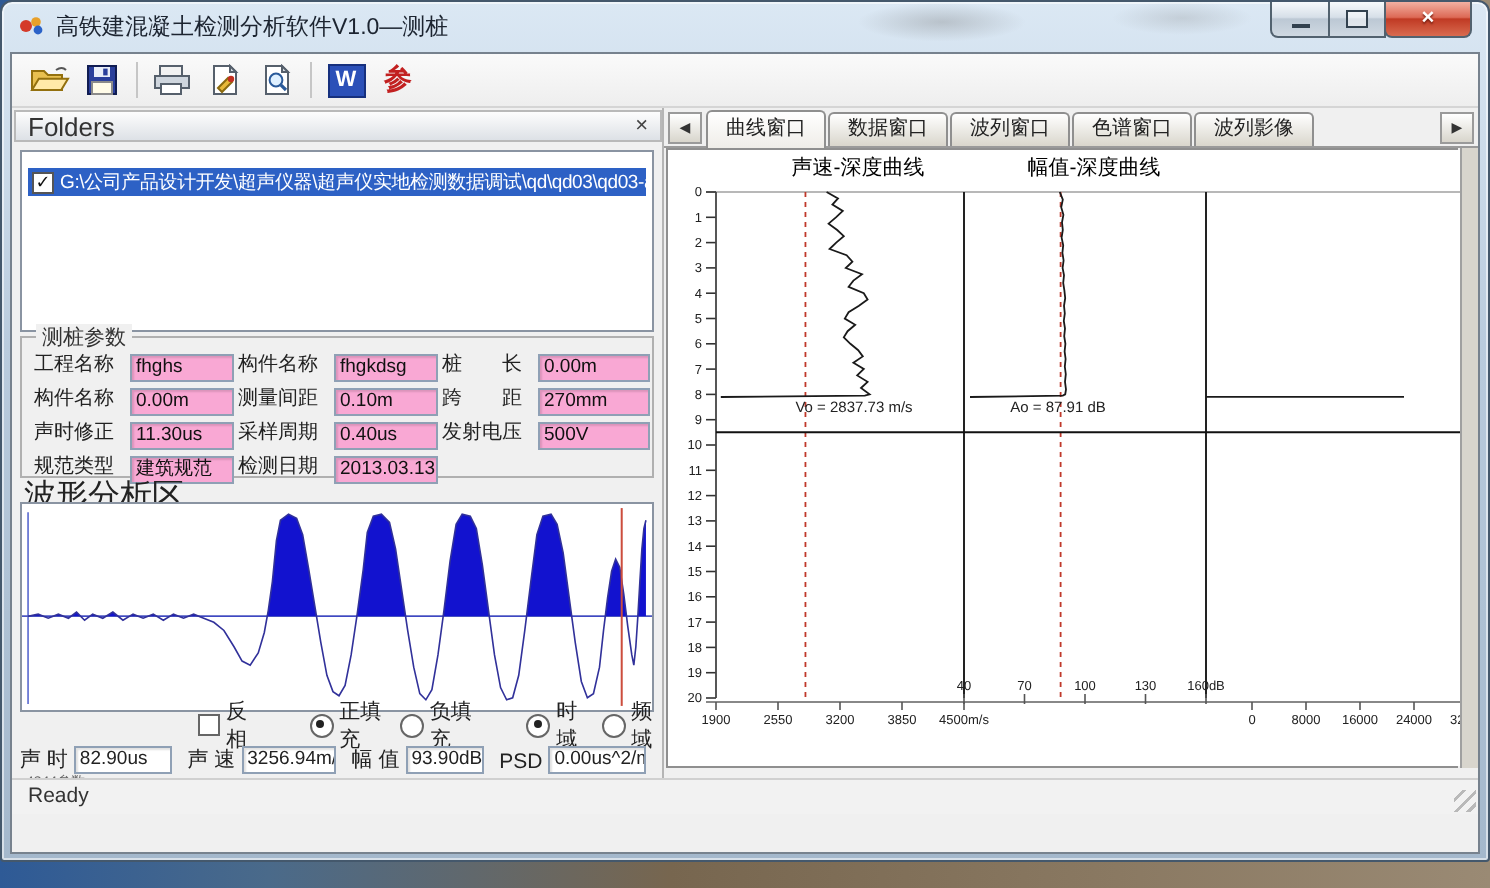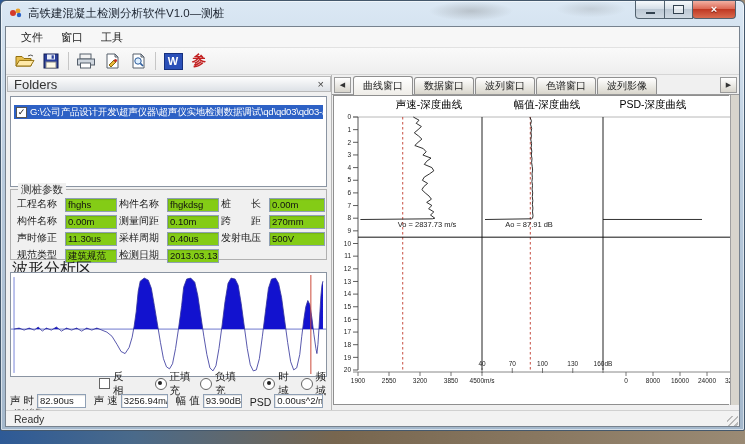--- a/index.html
+++ b/index.html
@@ -49,21 +49,21 @@
         padding-top:8px;box-sizing:border-box;}
   .tree-row{margin:0 3px;height:14px;background:#2d61c5;display:flex;align-items:center;overflow:hidden;white-space:nowrap;}
   .cb{width:9px;height:9px;background:#fff;border:1px solid #555;margin:0 3px 0 2px;font-size:9px;line-height:9px;color:#111;
       display:flex;align-items:center;justify-content:center;flex:none;}
   .tree-text{color:#fff;font-size:9.5px;letter-spacing:-0.2px;}
   .groupbox{position:absolute;left:3px;right:4px;top:114px;height:69px;border:1px solid #b0b0b0;}
   .groupbox .legend{position:absolute;left:7px;top:-7px;background:#f0f0f0;padding:0 3px;font-size:10.5px;color:#333;}
   .pgrid{display:grid;grid-template-columns:46px 52px 46px 52px 46px 56px;column-gap:2px;row-gap:3px;
          padding:8px 0 0 6px;}
   .plabel{font-size:10px;color:#222;line-height:12px;white-space:nowrap;}
-  .pfield{height:12px;background:#84cc16;border:1px solid #8fa0b5;font-size:9.5px;color:#111;line-height:12px;
+  .pfield{height:12px;background:#f9a8d4;border:1px solid #8fa0b5;font-size:9.5px;color:#111;line-height:12px;
           padding:0 2px;overflow:hidden;white-space:nowrap;box-shadow:inset 1px 1px 1px rgba(0,0,0,.12);}
   .wave-label{position:absolute;left:5px;top:184px;font-size:16px;color:#222;}
   .wave-box{position:absolute;left:3px;right:4px;top:197px;height:103px;background:#fff;border:1px solid #8a94a2;}
   .wave-box svg{display:block;width:100%;height:100%;}
   .ctrl-row{position:absolute;left:0;top:301px;right:0;height:15px;display:flex;align-items:center;font-size:10.5px;color:#222;}
   .chkbox{width:9px;height:9px;border:1px solid #666;background:#fff;margin-right:3px;flex:none;}
   .radio{width:10px;height:10px;border:1px solid #666;border-radius:50%;background:#fff;margin-right:3px;flex:none;position:relative;}
   .radio.sel::after{content:"";position:absolute;left:2.5px;top:2.5px;width:4px;height:4px;border-radius:50%;background:#222;}
   .citem{display:flex;align-items:center;font-family:Liberation Serif, serif;}
   .readouts{position:absolute;left:3px;top:317px;right:0;height:16px;display:flex;align-items:flex-end;font-size:10.5px;color:#222;}
@@ -112,25 +112,20 @@
         </div>
       <div class="wbtn max">
           <span class="glyph-max"></span>
         </div>
       <div class="wbtn close">
           <span class="glyph-x">×</span>
         </div>
     </div>
   </div>
   <div class="client">
-    <div class="menubar" id="menubar">
-        <div class="menu-item">文件</div>
-        <div class="menu-item">窗口</div>
-        <div class="menu-item">工具</div>
-      </div>
     <div class="toolbar">
       <div class="tbtn">
         <svg width="20" height="16" viewBox="0 0 20 16">
           <path d="M1 13 L1 3.5 L7 3.5 L9 5.5 L16 5.5 L16 13 Z" fill="#e8c050" stroke="#93700e"></path>
           <path d="M1 13 L4.4 7.4 L19 7.4 L15.6 13 Z" fill="#ffe9a8" stroke="#93700e"></path>
           <path d="M13 3 q3 -2 5 0" fill="none" stroke="#555"></path>
         </svg>
       </div>
       <div class="tbtn">
         <svg width="16" height="16" viewBox="0 0 16 16">
@@ -350,21 +345,20 @@
               <text x="390" y="287" text-anchor="middle" font-size="6.5" fill="#222">32000</text>
               <line x1="58.722507692307694" y1="21" x2="58.722507692307694" y2="274" stroke="#c0392b" stroke-width="0.9" stroke-dasharray="2.5,2.5"></line>
               <line x1="186.30925" y1="21" x2="186.30925" y2="274" stroke="#c0392b" stroke-width="0.9" stroke-dasharray="2.5,2.5"></line>
               <polyline points="69.3,21.0 75.0,24.2 72.2,27.3 77.4,30.5 74.1,33.6 70.3,36.8 74.6,40.0 77.9,43.1 74.1,46.3 70.8,49.5 79.3,52.6 82.2,55.8 78.9,59.0 87.0,62.1 82.7,65.3 80.3,68.4 87.9,71.6 89.8,74.8 85.5,77.9 80.3,81.1 78.4,84.3 83.6,87.4 79.8,90.6 77.9,93.7 81.2,96.9 85.1,100.1 87.4,103.2 82.7,106.4 87.9,109.5 84.6,112.7 89.8,115.9 86.5,119.0 90.8,122.2 88.4,122.8 16.4,123.5" fill="none" stroke="#1a1a1a" stroke-width="0.9"></polyline>
               <polyline points="185.9,21.0 187.4,24.8 186.6,28.6 187.7,32.4 187.0,36.2 187.4,40.0 186.8,43.8 187.6,47.6 187.2,51.4 187.8,55.2 187.3,59.0 188.0,62.7 187.6,66.5 188.2,70.3 188.6,74.1 188.0,77.9 188.4,81.7 187.9,85.5 188.5,89.3 188.1,93.1 188.7,96.9 188.3,100.7 188.8,104.5 188.4,108.3 188.9,112.1 188.5,115.9 189.0,119.7 188.6,122.2 187.4,122.8 141.0,123.5" fill="none" stroke="#1a1a1a" stroke-width="0.9"></polyline>
               <line x1="259" y1="123.465" x2="358" y2="123.465" stroke="#1a1a1a" stroke-width="0.9"></line>
               <line x1="14" y1="141.175" x2="394" y2="141.175" stroke="#111" stroke-width="1"></line>
             </svg>
           <div class="ctitle" style="left:20px">声速-深度曲线</div>
           <div class="ctitle" style="left:138px">幅值-深度曲线</div>
-          <div class="ctitle" style="left:244px">PSD-深度曲线</div>
           <div class="anno" style="left:28px">Vo = 2837.73 m/s</div>
           <div class="anno" style="left:130px">Ao = 87.91 dB</div>
         </div>
         <div class="vscroll"></div>
       </div>
     </div>
     <div class="statusbar">
       <span class="ready">Ready</span>
       <div class="grip"></div>
     </div>

